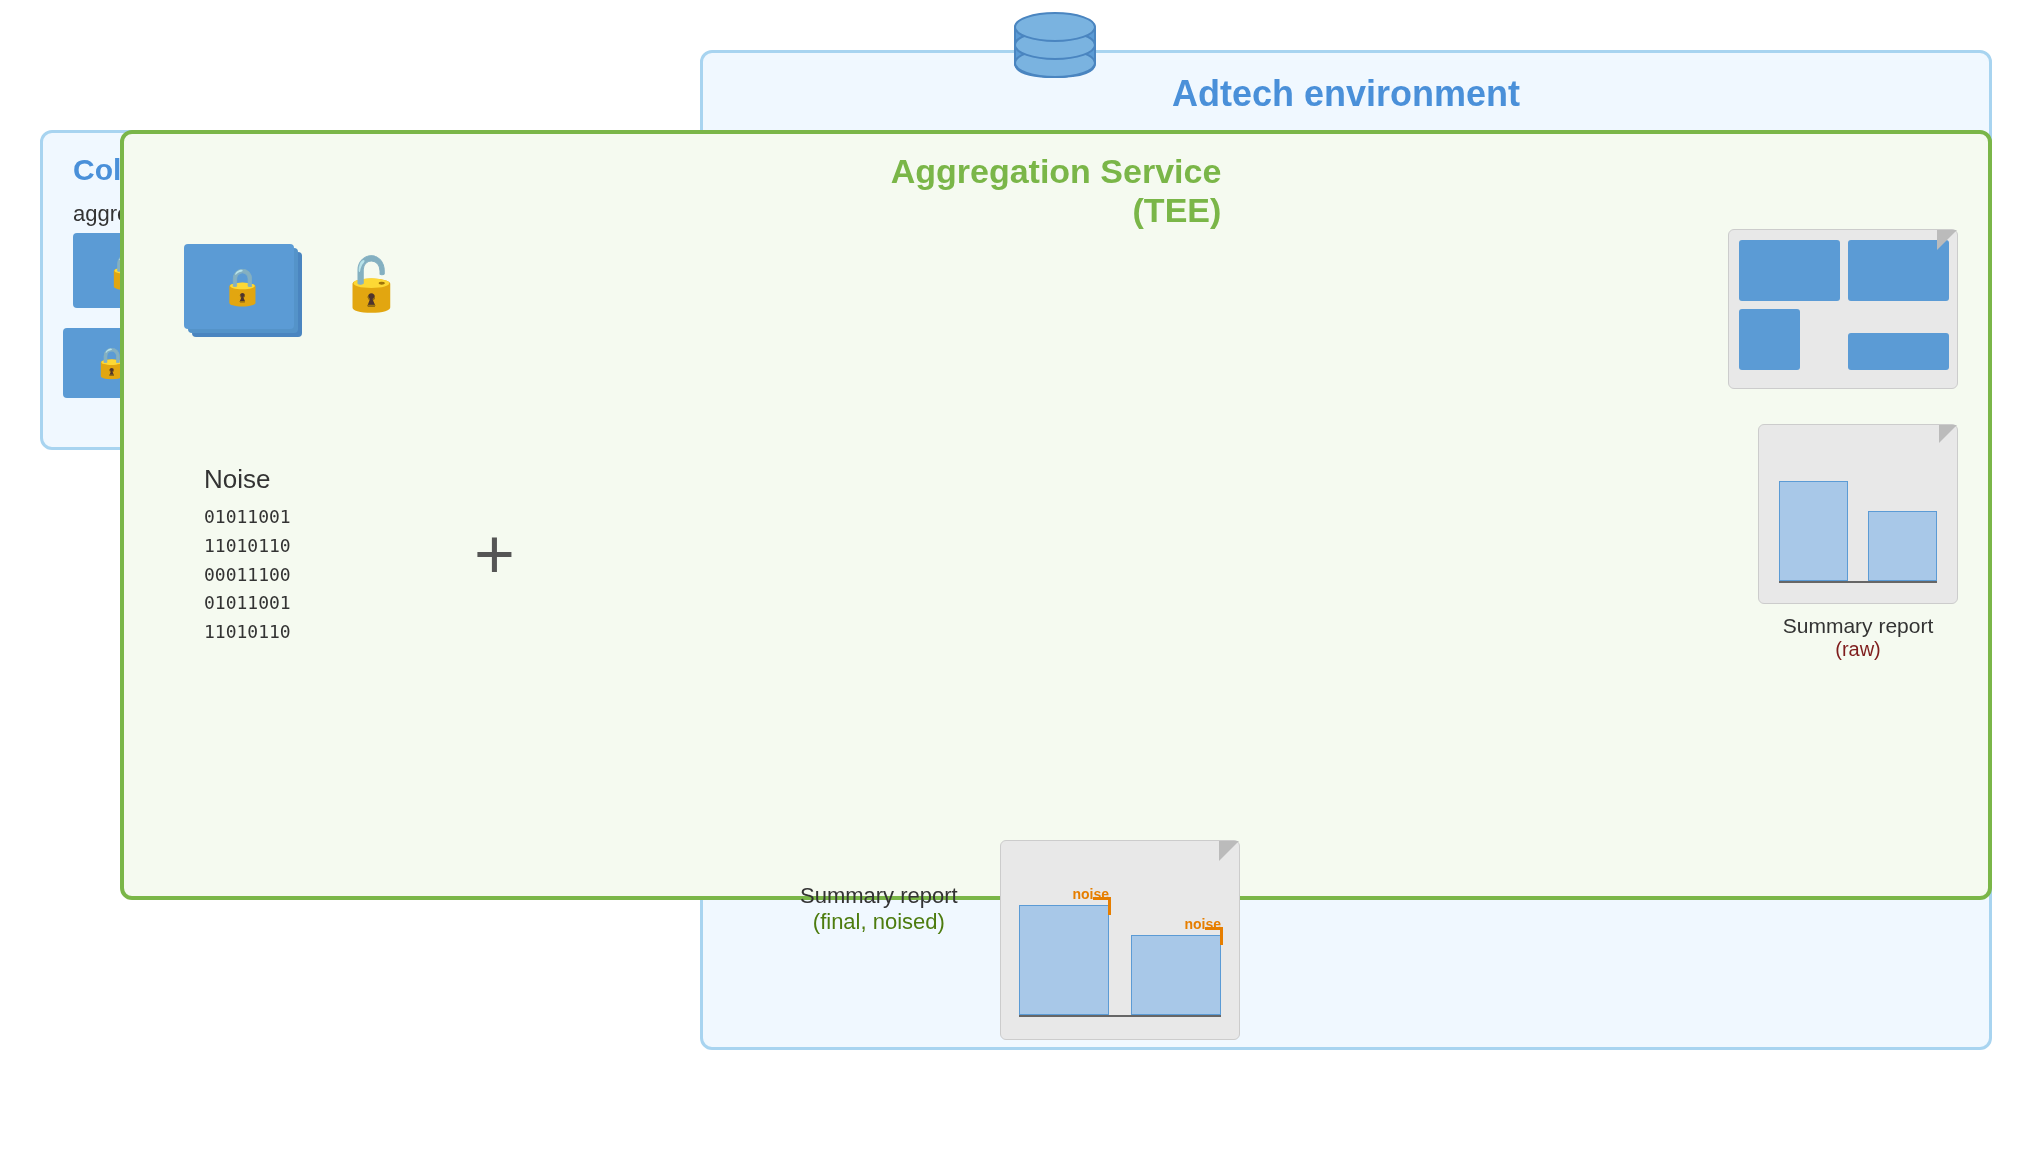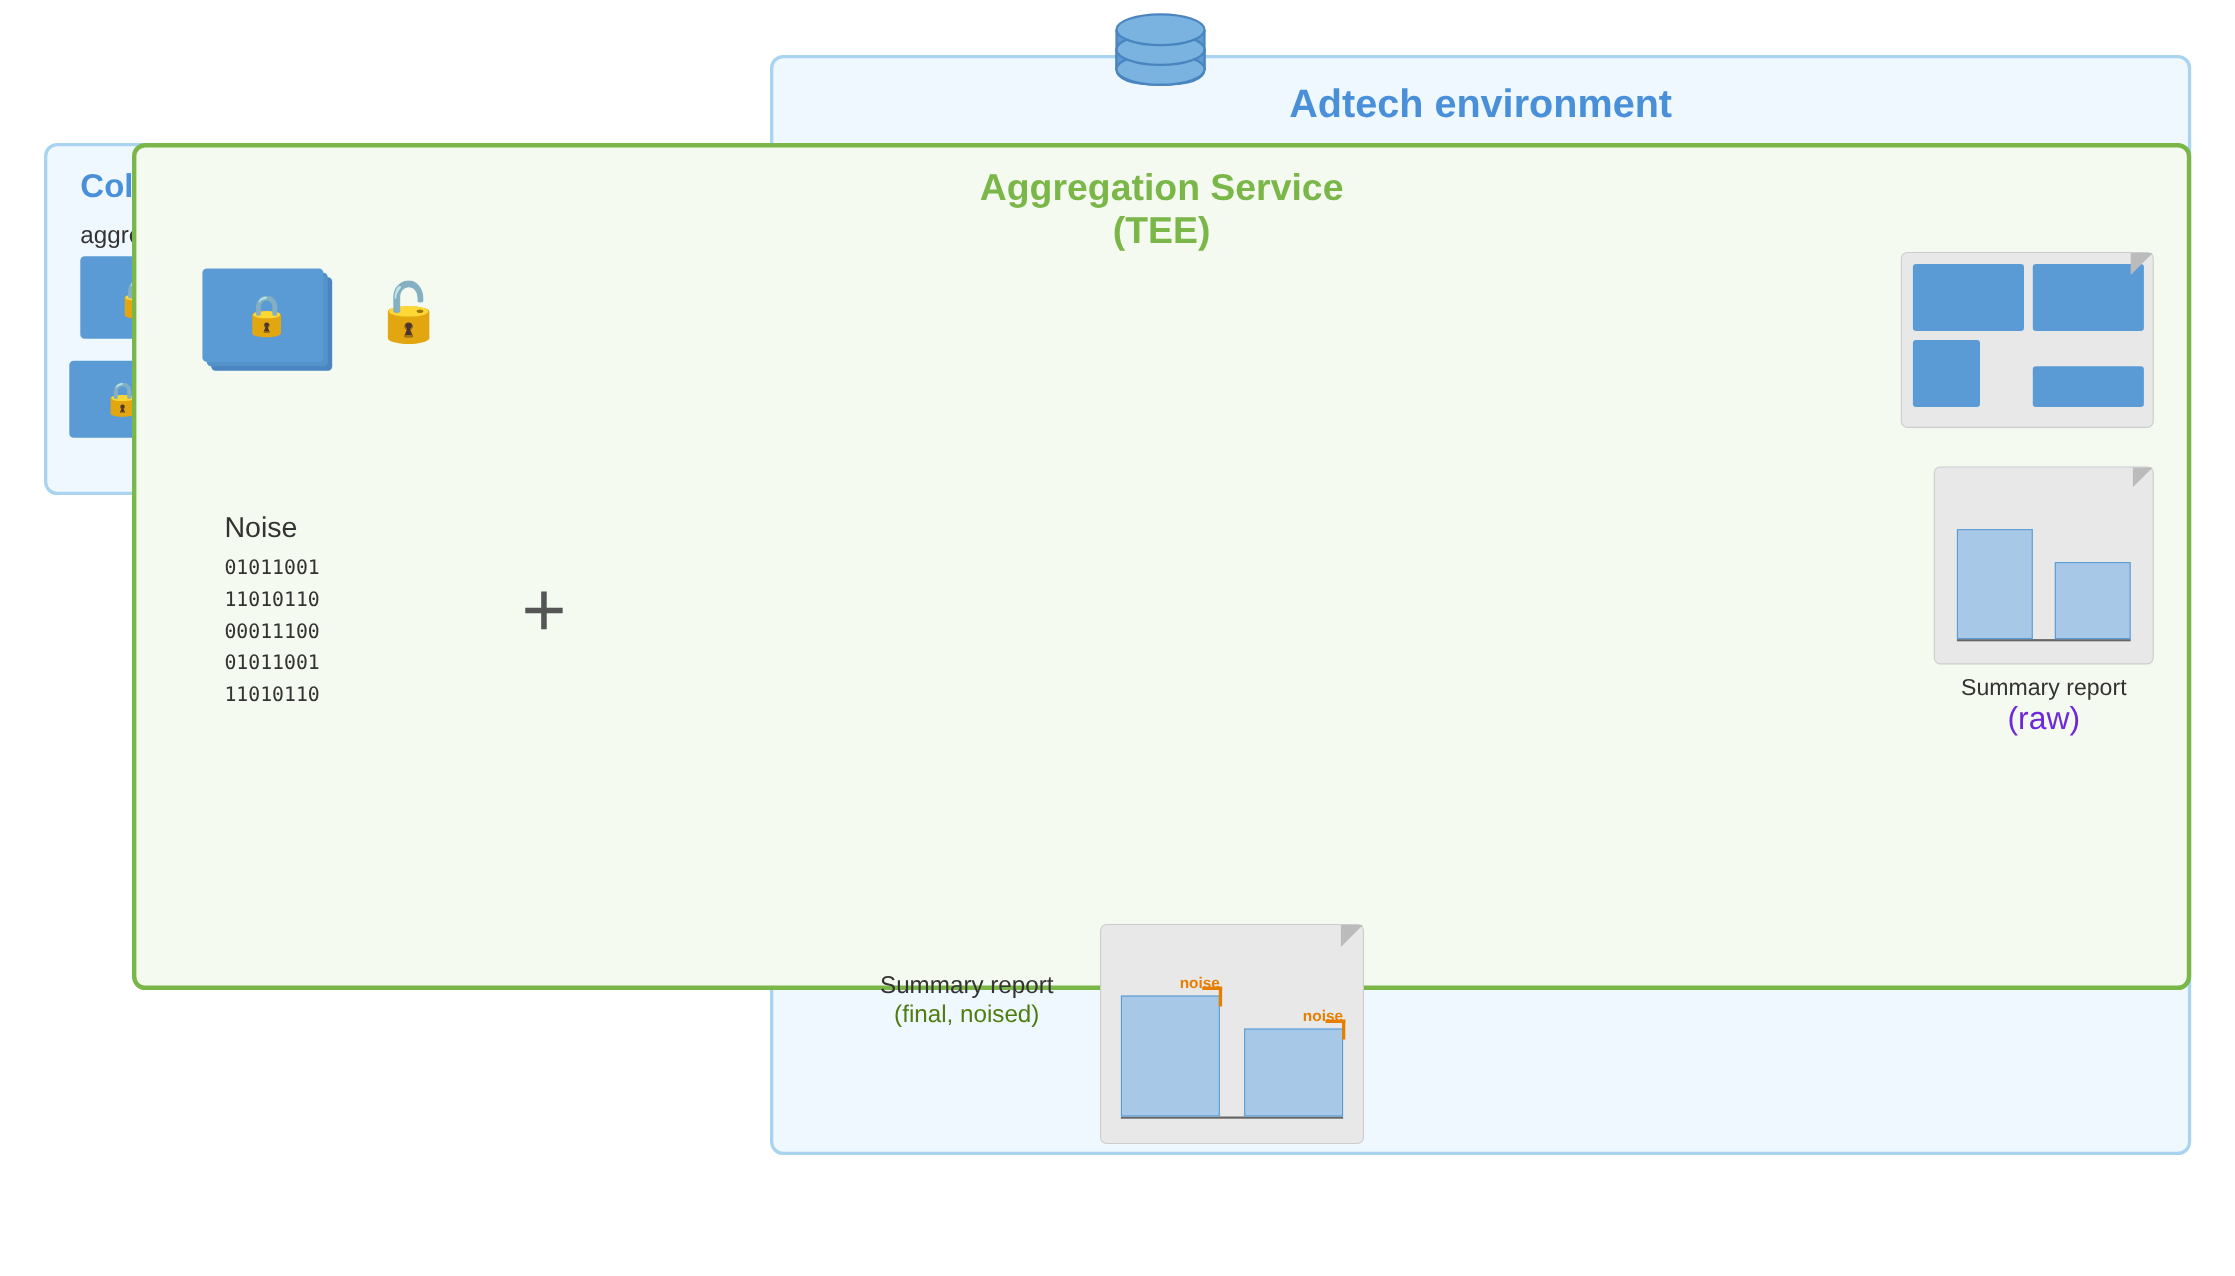--- a/index.html
+++ b/index.html
@@ -85,21 +85,21 @@
     }
 
     .aggregation-label {
       position: absolute;
       top: 18px;
       left: 50%;
       transform: translateX(-50%);
       font-size: 34px;
       font-weight: bold;
       color: #7ab648;
-      text-align: center;
+      text-align: right;
       white-space: nowrap;
     }
   </style>
 </head>
 <body>
 
 <div class="diagram-container">
 
   <div class="adtech-env">
     <div class="adtech-label">Adtech environment</div>
@@ -207,21 +207,21 @@
     <div style="position:absolute;top:290px;right:30px;width:200px;height:180px;background:#e8e8e8;border-radius:6px;border:1px solid #ccc;">
 
       <div style="position:absolute;bottom:20px;left:20px;right:20px;height:130px;display:flex;align-items:flex-end;gap:20px;border-bottom:2px solid #666;">
         <div style="flex:1;background:#a8c8e8;border:1px solid #5b9bd5;height:100px;"></div>
         <div style="flex:1;background:#a8c8e8;border:1px solid #5b9bd5;height:70px;"></div>
       </div>
       <div style="position:absolute;top:0;right:0;width:0;height:0;border-left:18px solid #bbb;border-bottom:18px solid transparent;"></div>
     </div>
     <div style="position:absolute;top:480px;right:30px;text-align:center;width:200px;">
       <span style="font-size:21px;color:#333;">Summary report</span><br>
-      <span style="font-size:29px;color:#6d28d9;">(raw)</span>
+      <span style="font-size:20px;color:#7f1d1d;">(raw)</span>
     </div>
 
   </div>
 
   <div style="position:absolute;bottom:60px;left:1000px;width:240px;height:200px;background:#e8e8e8;border-radius:6px;border:1px solid #ccc;">
 
     <div style="position:absolute;bottom:22px;left:18px;right:18px;height:150px;display:flex;align-items:flex-end;gap:22px;border-bottom:2px solid #666;">
 
       <div style="flex:1;position:relative;">
         <div style="background:#a8c8e8;border:1px solid #5b9bd5;height:110px;"></div>

